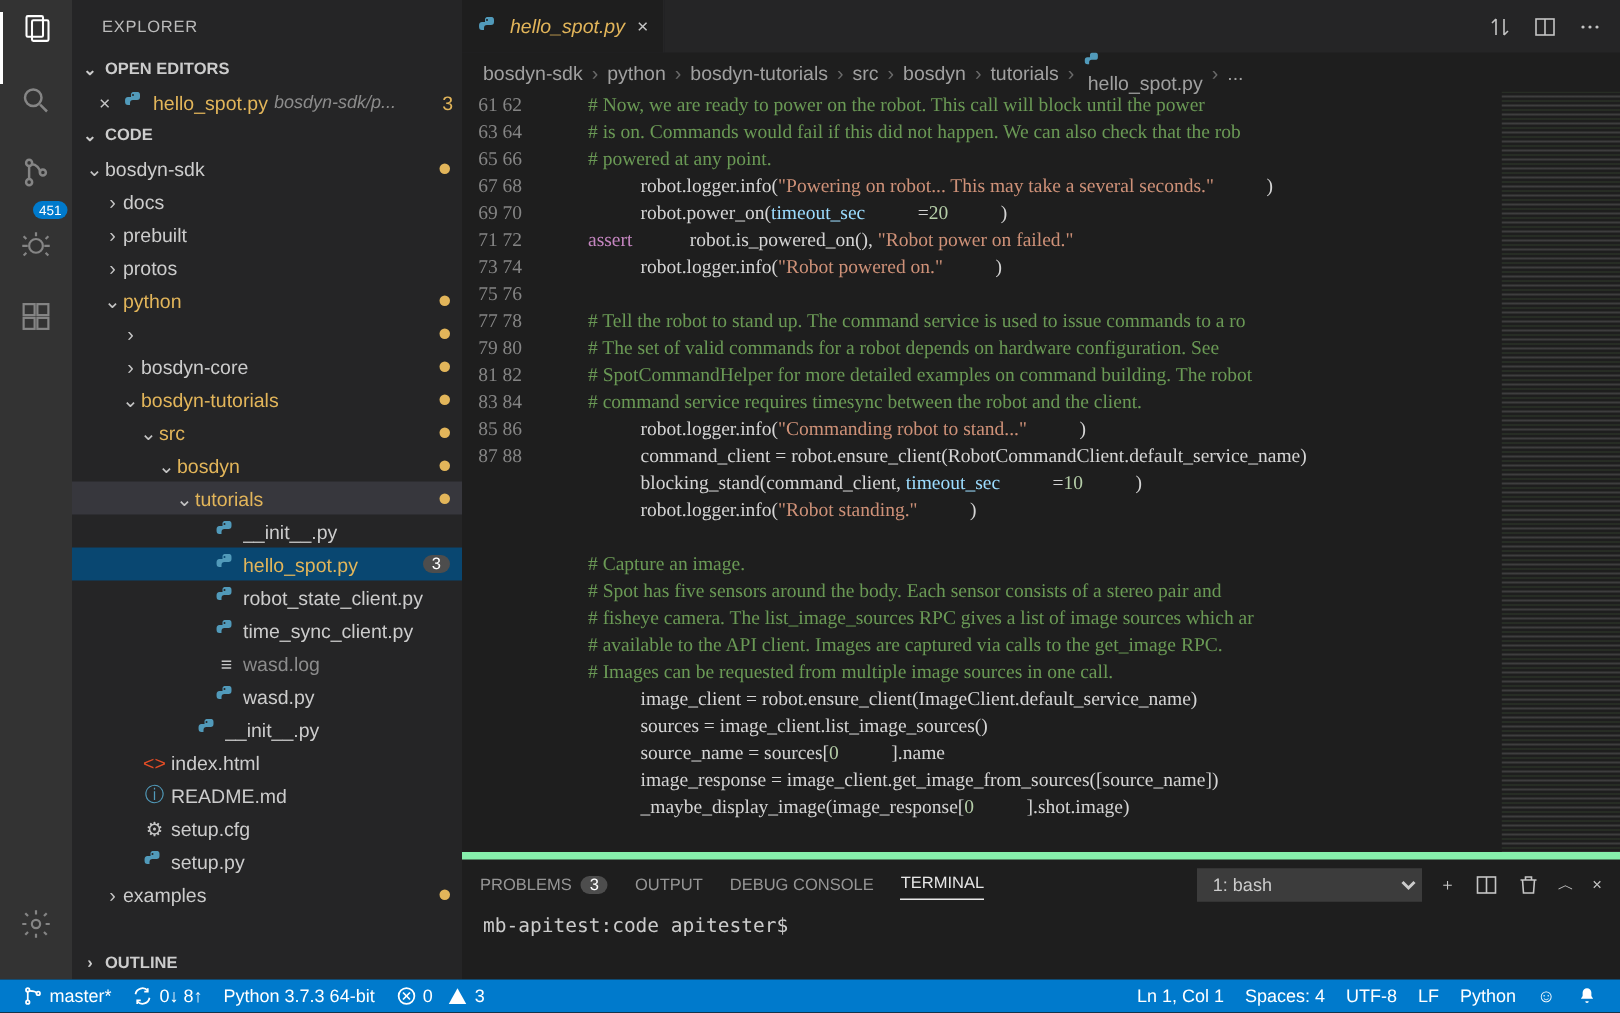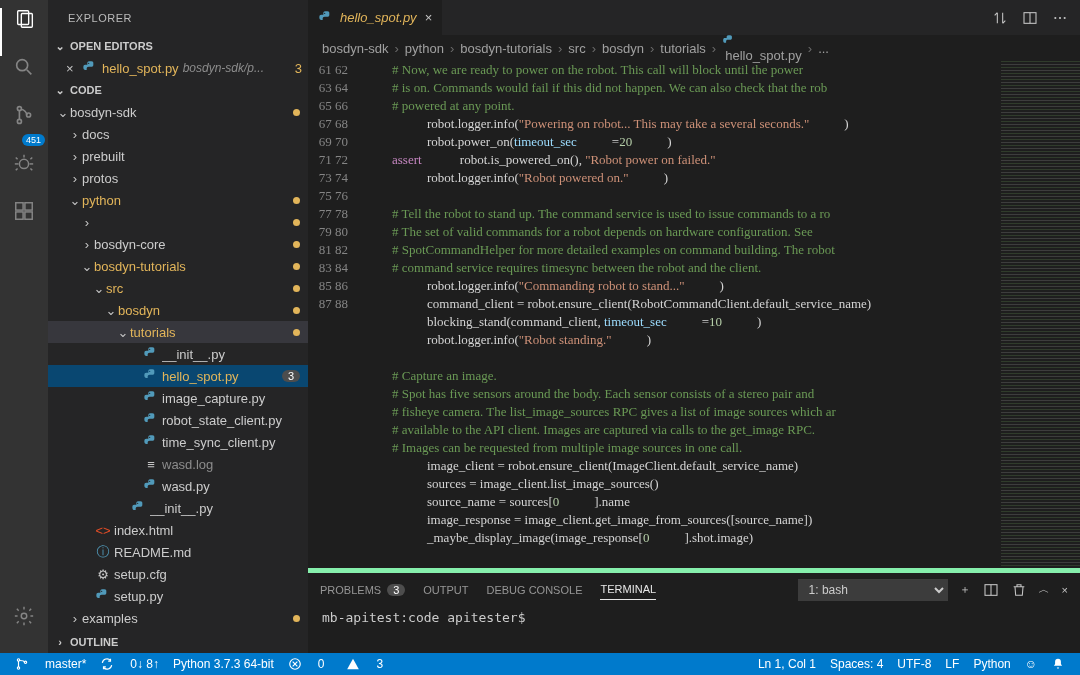--- a/index.html
+++ b/index.html
@@ -233,21 +233,21 @@
 
 .statusbar {
   height: 22px;
   background: #007acc;
   color: #ffffff;
   display: flex;
   align-items: center;
   font-size: 12px;
   padding: 0 8px;
 }
-.statusbar .sb-item { padding: 0 7px; display:flex; align-items:center; gap:16px; cursor:pointer; height:100%;}
+.statusbar .sb-item { padding: 0 7px; display:flex; align-items:center; gap:4px; cursor:pointer; height:100%;}
 .statusbar .sb-right { margin-left: auto; display: flex; }
 
 svg { display: block; }
 .icon-svg { width: 22px; height: 22px; }
 .icon-sm { width: 16px; height: 16px; }
 .file-icon-py { color: #519aba; }
 .file-icon-generic { color: #c5c5c5; }
 .file-icon-html { color: #e44d26; }
 .file-icon-info { color: #519aba; }
 .file-icon-gear { color: #c5c5c5; }
@@ -396,31 +396,20 @@
           <span class="tw"></span>
           <span class="icon">
             <span class="file-icon-py">
               <svg class="icon-sm" viewBox="0 0 24 24" fill="currentColor">
                 <path d="M11 2c-3 0-3 2-3 3v2H5c-2 0-3 1-3 4s1 4 3 4h2v-2c0-2 1-3 3-3h4c2 0 3-1 3-3V5c0-1 0-3-3-3h-3zm-1 2a1 1 0 110 2 1 1 0 010-2z"></path>
               </svg>
             </span>
           </span>
           <span class="label orange">hello_spot.py</span>
           <span class="badge">3</span>
-        </div>
-        <div class="tree-row" style="padding-left: 80px;">
-          <span class="tw"></span>
-          <span class="icon">
-            <span class="file-icon-py">
-              <svg class="icon-sm" viewBox="0 0 24 24" fill="currentColor">
-                <path d="M11 2c-3 0-3 2-3 3v2H5c-2 0-3 1-3 4s1 4 3 4h2v-2c0-2 1-3 3-3h4c2 0 3-1 3-3V5c0-1 0-3-3-3h-3zm-1 2a1 1 0 110 2 1 1 0 010-2z"></path>
-              </svg>
-            </span>
-          </span>
-          <span class="label ">image_capture.py</span>
         </div>
         <div class="tree-row" style="padding-left: 80px;">
           <span class="tw"></span>
           <span class="icon">
             <span class="file-icon-py">
               <svg class="icon-sm" viewBox="0 0 24 24" fill="currentColor">
                 <path d="M11 2c-3 0-3 2-3 3v2H5c-2 0-3 1-3 4s1 4 3 4h2v-2c0-2 1-3 3-3h4c2 0 3-1 3-3V5c0-1 0-3-3-3h-3zm-1 2a1 1 0 110 2 1 1 0 010-2z"></path>
               </svg>
             </span>
           </span>

